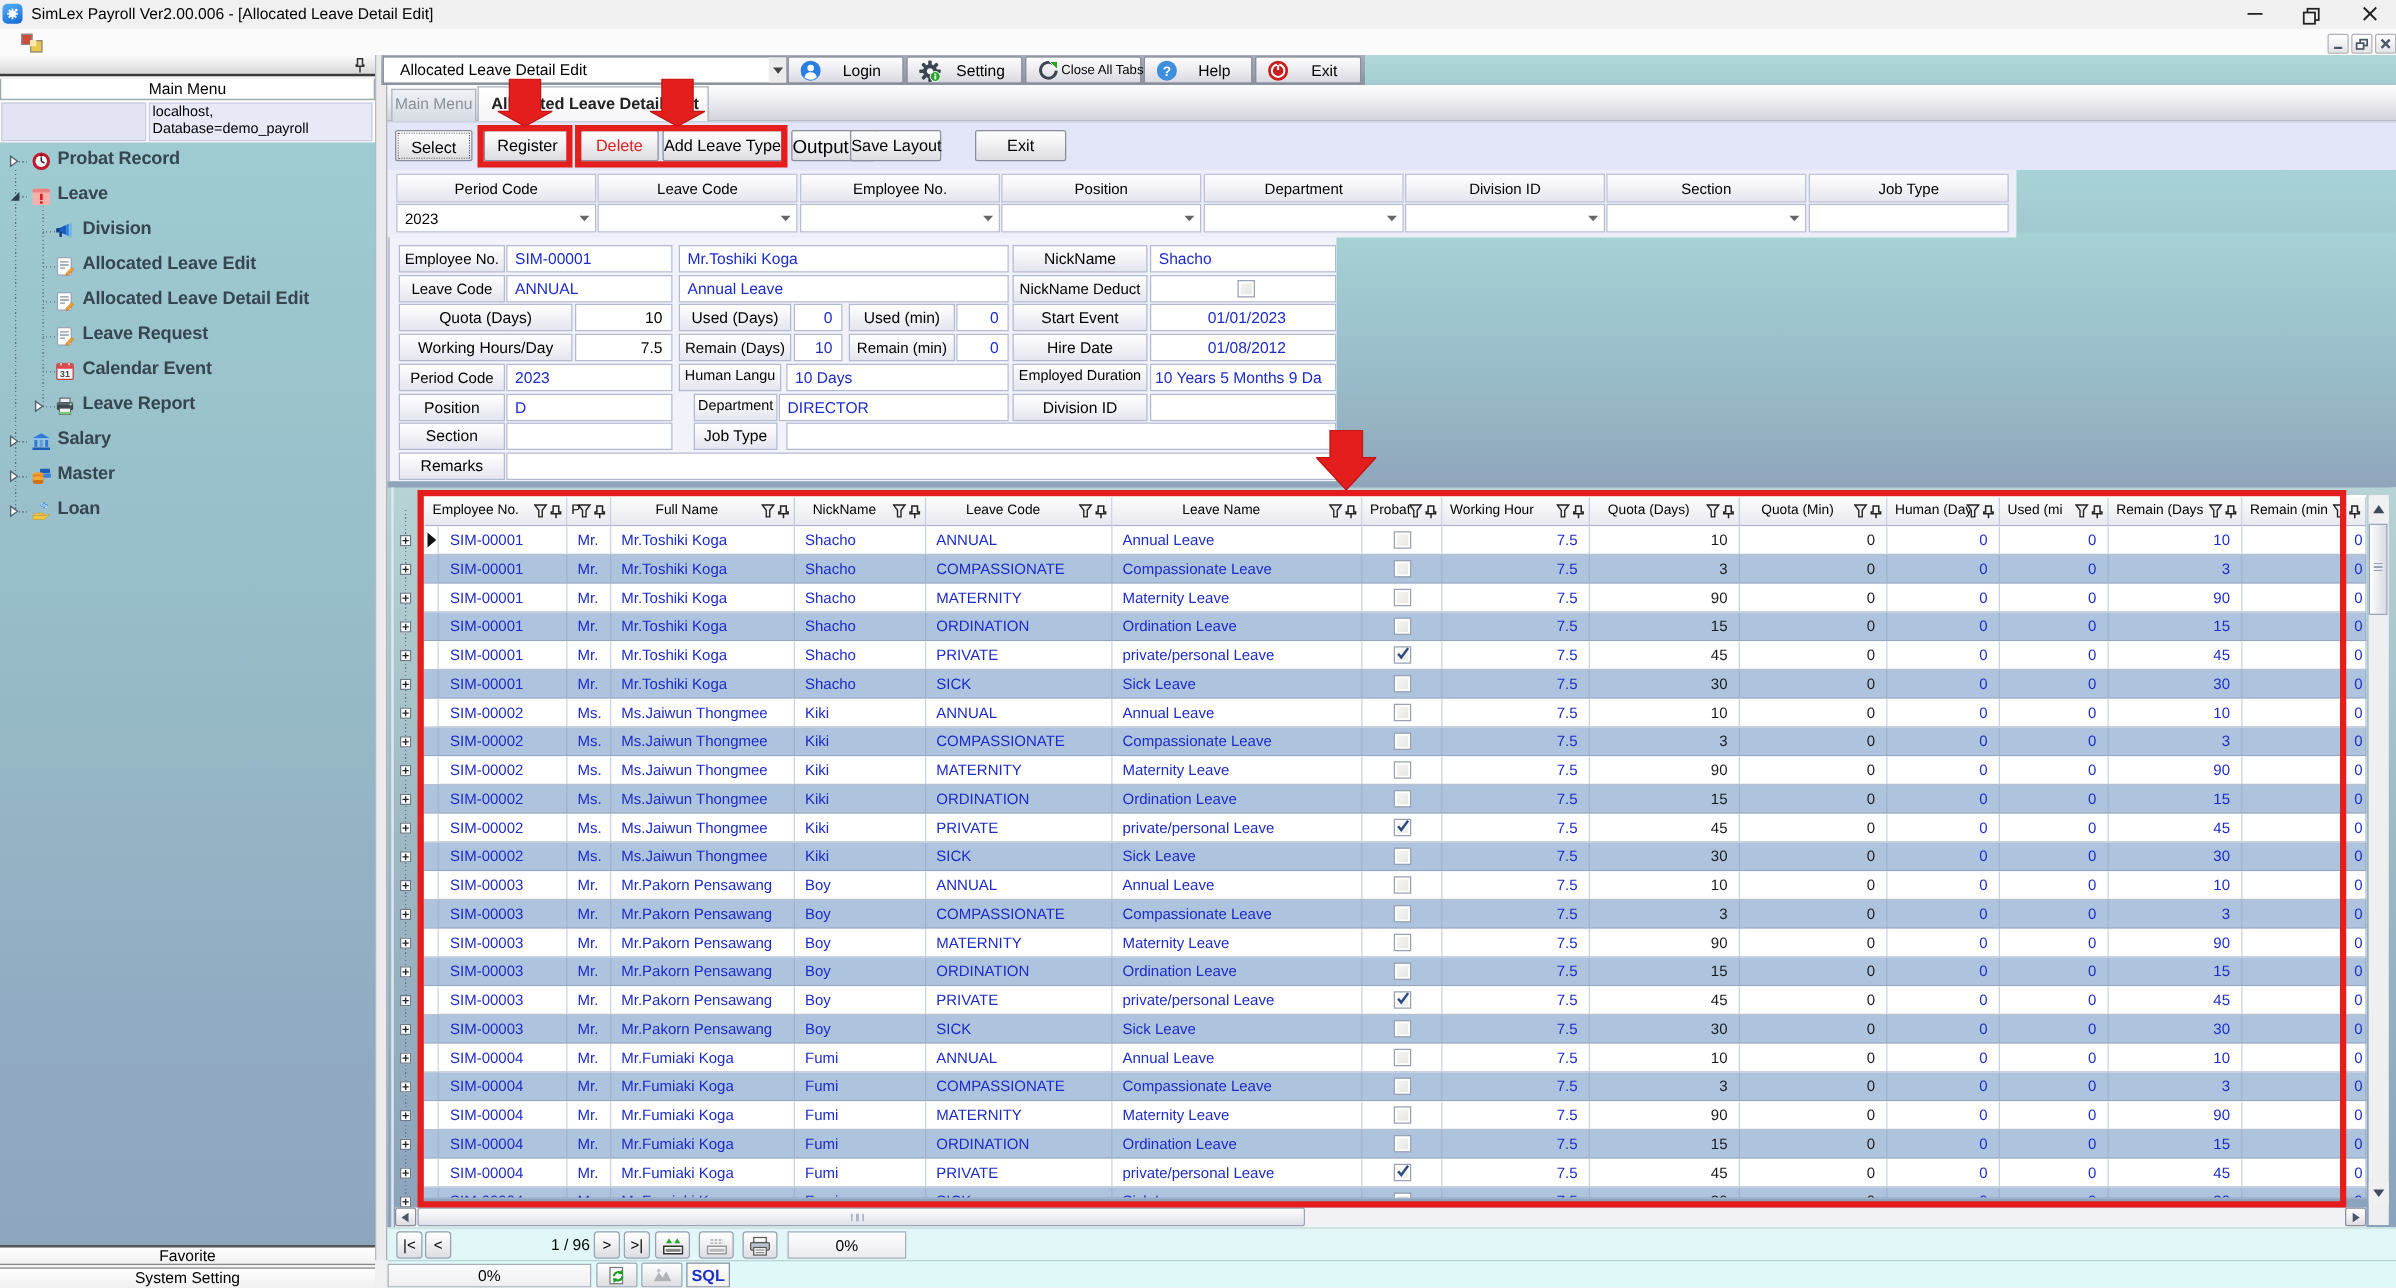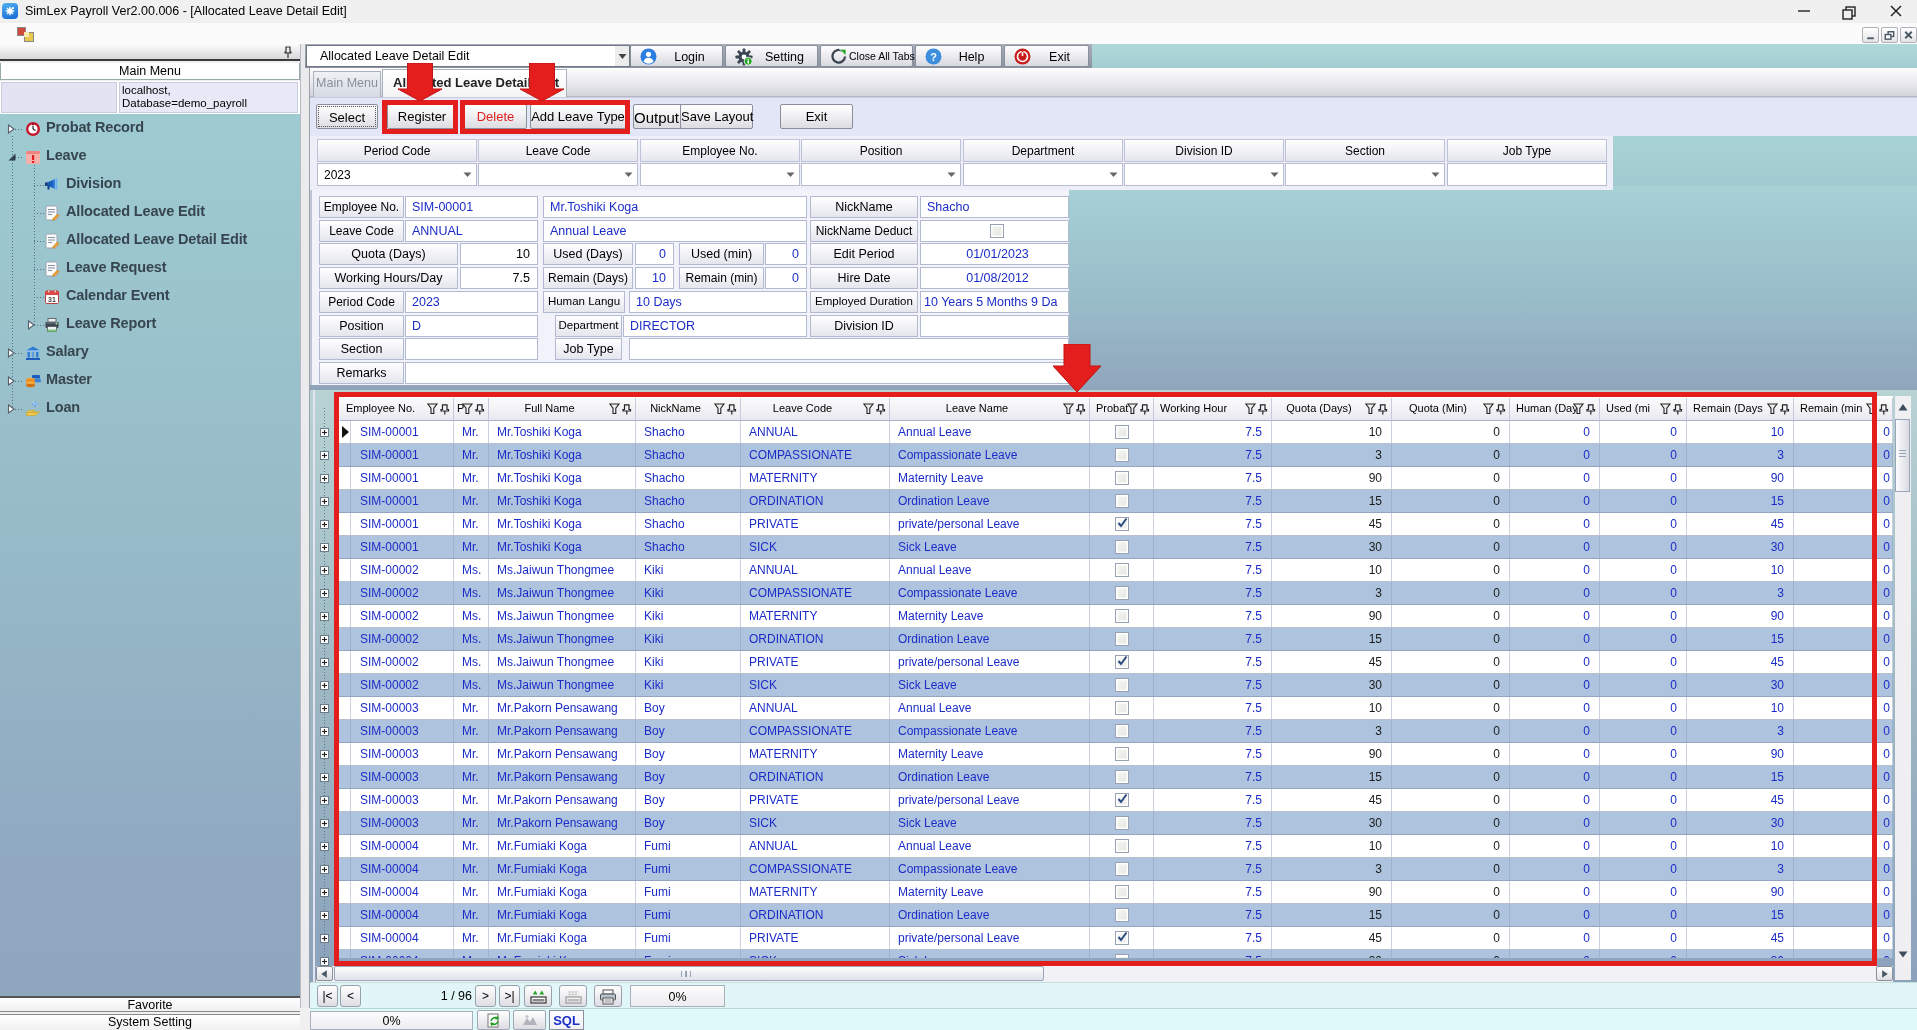--- a/index.html
+++ b/index.html
@@ -364,21 +364,21 @@
 <div class="a val" style="left:543px;top:220px;width:264px;height:22px;font-size:12.5px;padding-left:6px;padding-top:3px;color:#1b2cc8;overflow:hidden;white-space:nowrap;">Annual Leave</div>
 <div class="a lbl" style="left:810px;top:220px;width:108px;height:22px;font-size:12px;padding-top:3px;">NickName Deduct</div>
 <div class="a val" style="left:920px;top:220px;width:149px;height:22px;"></div>
 <div class="a" style="left:990px;top:224px;width:14px;height:14px;background:linear-gradient(135deg,#f6f6f4,#e4e4de);border:1px solid #98a2b2;box-shadow:inset 0 0 0 1.5px #fff;"></div>
 <div class="a lbl" style="left:319px;top:243px;width:139px;height:22px;font-size:12.5px;padding-top:3px;">Quota (Days)</div>
 <div class="a val" style="left:460px;top:243px;width:78px;height:22px;font-size:12.5px;text-align:right;padding-right:7px;padding-top:3px;color:#000;overflow:hidden;white-space:nowrap;">10</div>
 <div class="a lbl" style="left:543px;top:243px;width:90px;height:22px;font-size:12.5px;padding-top:3px;">Used (Days)</div>
 <div class="a val" style="left:635px;top:243px;width:39px;height:22px;font-size:12.5px;text-align:right;padding-right:7px;padding-top:3px;color:#1b2cc8;overflow:hidden;white-space:nowrap;">0</div>
 <div class="a lbl" style="left:679px;top:243px;width:85px;height:22px;font-size:12.5px;padding-top:3px;">Used (min)</div>
 <div class="a val" style="left:765px;top:243px;width:42px;height:22px;font-size:12.5px;text-align:right;padding-right:7px;padding-top:3px;color:#1b2cc8;overflow:hidden;white-space:nowrap;">0</div>
-<div class="a lbl" style="left:810px;top:243px;width:108px;height:22px;font-size:12.5px;padding-top:3px;">Edit Period</div>
+<div class="a lbl" style="left:810px;top:243px;width:108px;height:22px;font-size:12.5px;padding-top:3px;">Start Event</div>
 <div class="a val" style="left:920px;top:243px;width:149px;height:22px;font-size:12.5px;text-align:center;padding-left:6px;padding-top:3px;color:#1b2cc8;overflow:hidden;white-space:nowrap;">01/01/2023</div>
 <div class="a lbl" style="left:319px;top:267px;width:139px;height:22px;font-size:12.5px;padding-top:3px;">Working Hours/Day</div>
 <div class="a val" style="left:460px;top:267px;width:78px;height:22px;font-size:12.5px;text-align:right;padding-right:7px;padding-top:3px;color:#000;overflow:hidden;white-space:nowrap;">7.5</div>
 <div class="a lbl" style="left:543px;top:267px;width:90px;height:22px;font-size:12px;padding-top:3px;">Remain (Days)</div>
 <div class="a val" style="left:635px;top:267px;width:39px;height:22px;font-size:12.5px;text-align:right;padding-right:7px;padding-top:3px;color:#1b2cc8;overflow:hidden;white-space:nowrap;">10</div>
 <div class="a lbl" style="left:679px;top:267px;width:85px;height:22px;font-size:12px;padding-top:3px;">Remain (min)</div>
 <div class="a val" style="left:765px;top:267px;width:42px;height:22px;font-size:12.5px;text-align:right;padding-right:7px;padding-top:3px;color:#1b2cc8;overflow:hidden;white-space:nowrap;">0</div>
 <div class="a lbl" style="left:810px;top:267px;width:108px;height:22px;font-size:12.5px;padding-top:3px;">Hire Date</div>
 <div class="a val" style="left:920px;top:267px;width:149px;height:22px;font-size:12.5px;text-align:center;padding-left:6px;padding-top:3px;color:#1b2cc8;overflow:hidden;white-space:nowrap;">01/08/2012</div>
 <div class="a lbl" style="left:319px;top:291px;width:85px;height:22px;font-size:12px;padding-top:3px;">Period Code</div>

